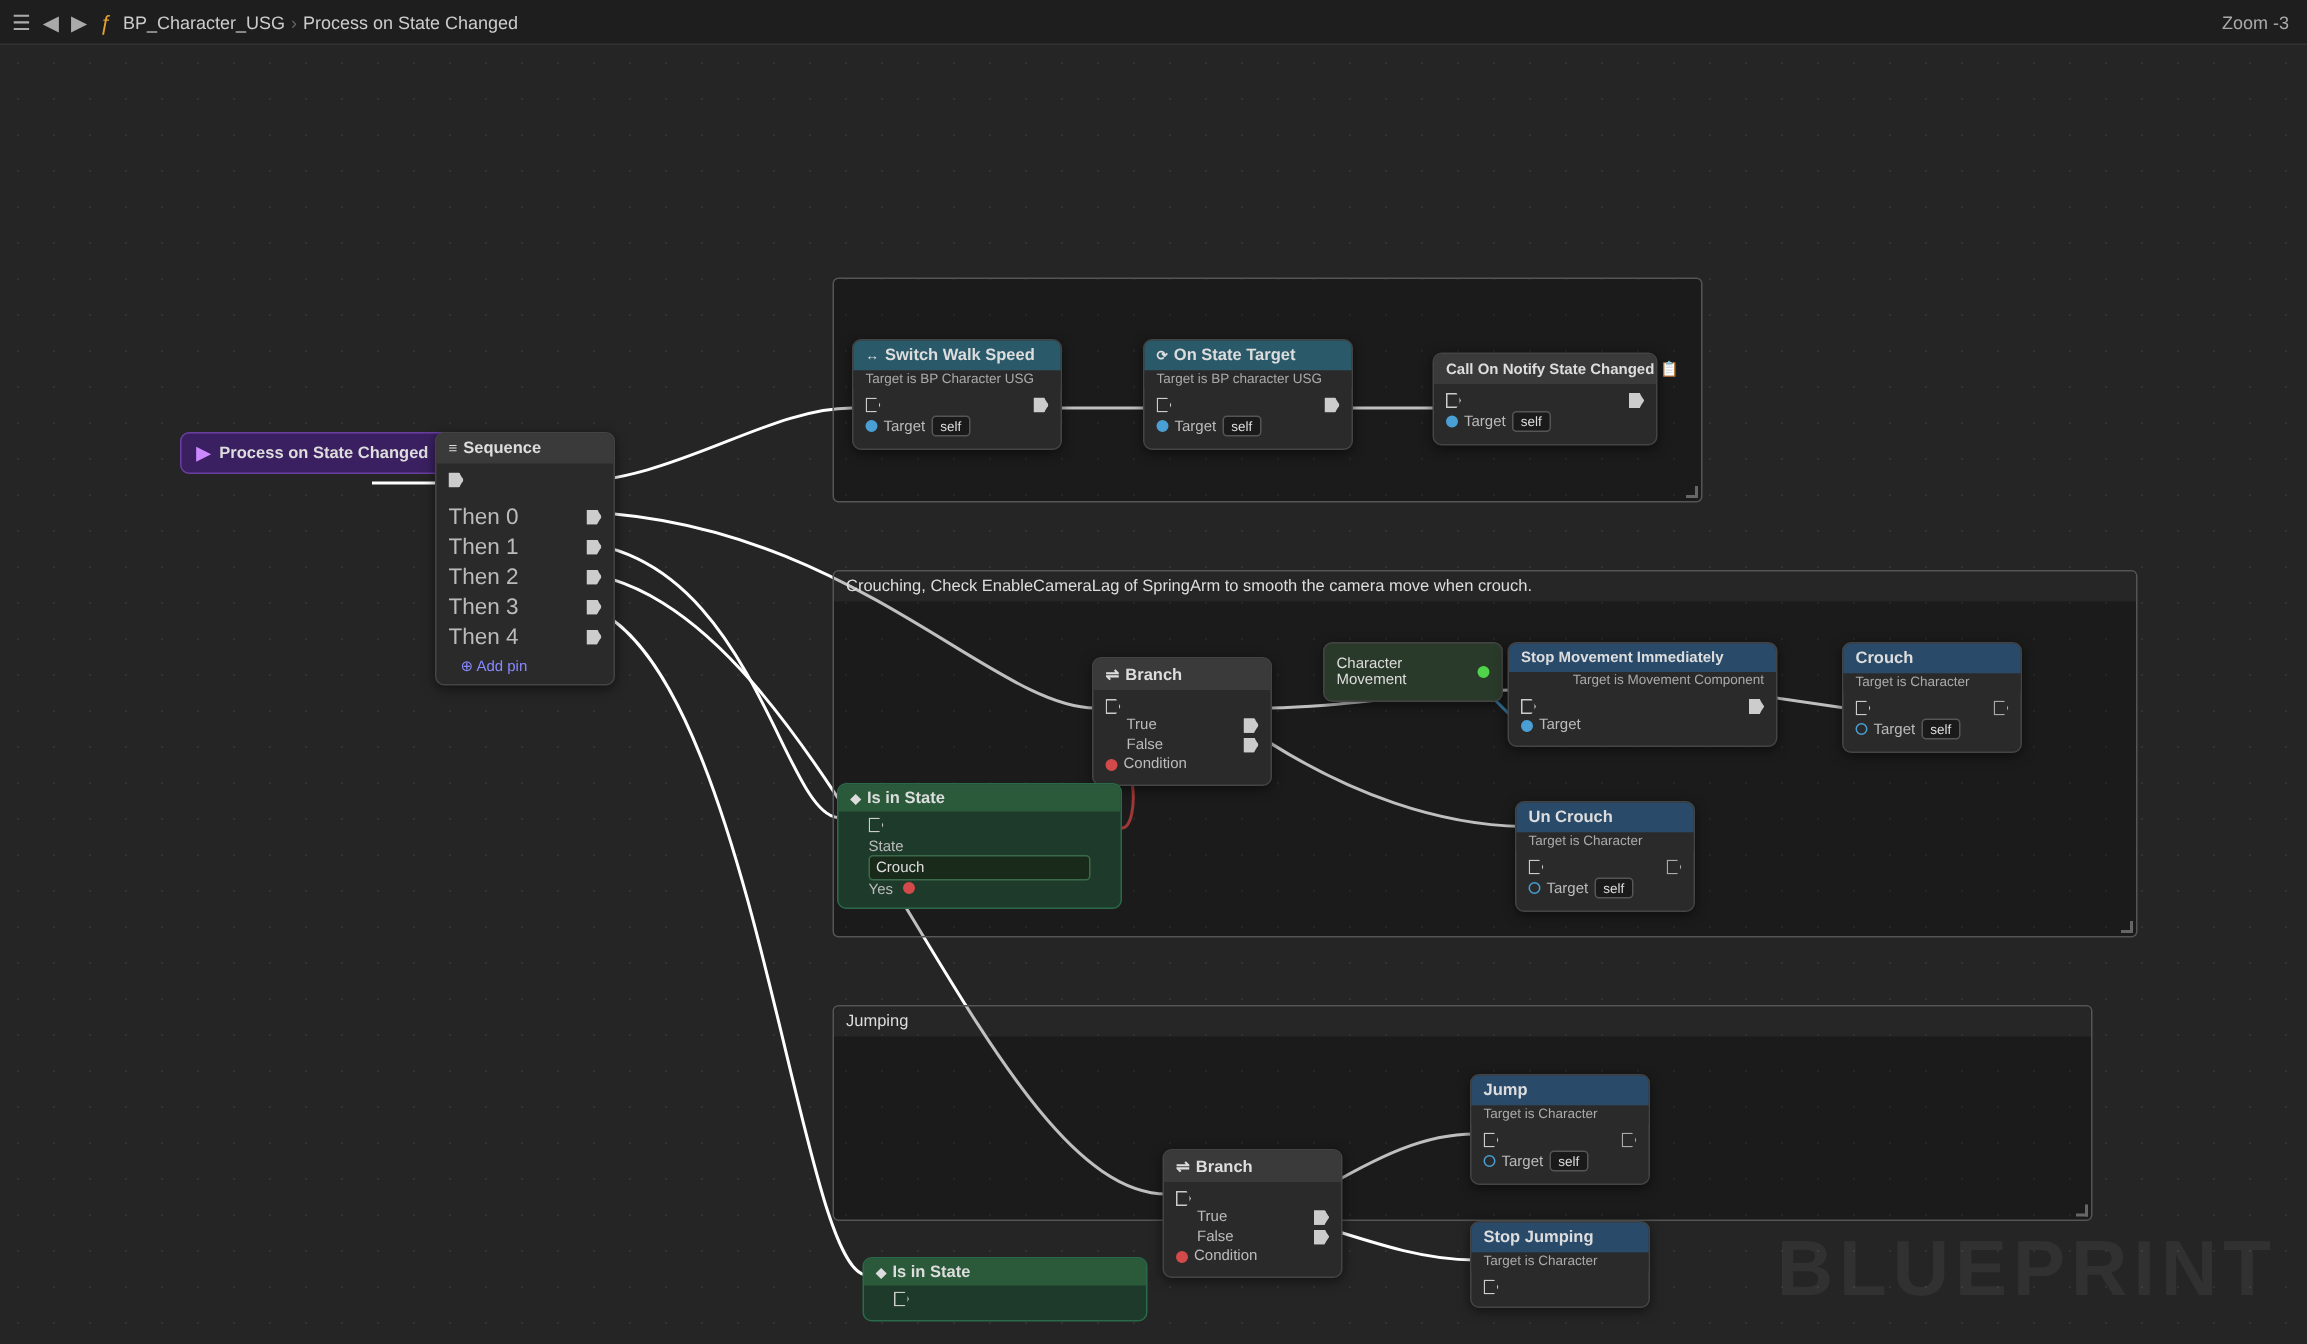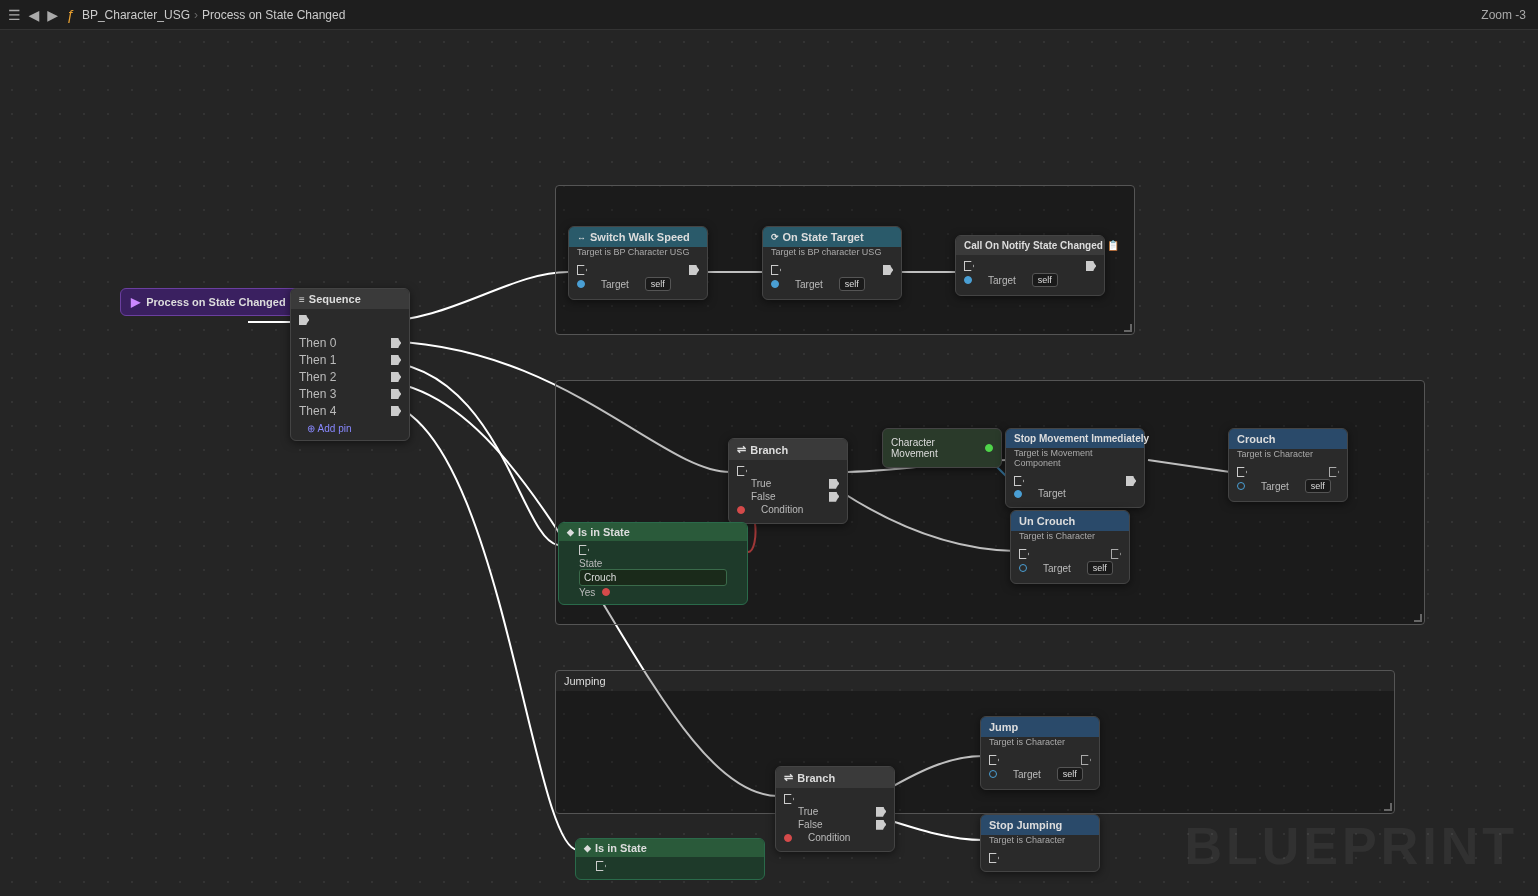--- a/index.html
+++ b/index.html
@@ -98,21 +98,21 @@
       font-weight: normal;
       padding: 0 8px 2px;
       background: inherit;
     }
     .bp-node .node-body {
       padding: 4px 8px 6px;
     }
     .bp-node .pin-row {
       display: flex;
       align-items: center;
-      gap: 16px;
+      gap: 4px;
       margin: 2px 0;
       font-size: 10px;
     }
     .pin-exec {
       width: 10px;
       height: 10px;
       background: transparent;
       border: 1.5px solid #ccc;
       clip-path: polygon(0 0, 70% 0, 100% 50%, 70% 100%, 0 100%);
       display: inline-block;
@@ -179,21 +179,21 @@
       border-bottom: 2px solid #666;
     }
 
     
     .seq-pins { padding: 0 8px 4px; }
     .seq-pin-row {
       display: flex;
       align-items: center;
       gap: 22px;
       margin: 3px 0;
-      font-size: 12px;
+      font-size: 15px;
       color: #bbb;
       text-align: center;
     }
     .add-pin {
       color: #8888ff;
       font-size: 10px;
       cursor: pointer;
       padding: 2px 8px;
     }
 
@@ -312,20 +312,21 @@
     <path class="wire-data" d="M775,263 L765,263" style="opacity:0.5"></path>
 
     <path class="wire-data" d="M968,263 L958,263" style="opacity:0.5"></path>
   </svg>
 
   <div class="comment-box" style="left:555px;top:155px;width:580px;height:150px;">
     <div class="comment-resize"></div>
   </div>
 
   <div class="comment-box" style="left:555px;top:350px;width:870px;height:245px;">
+    <div class="comment-header">Crouching, Check EnableCameraLag of SpringArm to smooth the camera move when crouch.</div>
     <div class="comment-resize"></div>
   </div>
 
   <div class="comment-box" style="left:555px;top:640px;width:840px;height:144px;">
     <div class="comment-header">Jumping</div>
     <div class="comment-resize"></div>
   </div>
 
   <div class="entry-node" style="left:120px;top:258px;">
     <span style="color:#cc88ff;font-size:12px;">▶</span>
@@ -454,21 +455,21 @@
 
   <div class="bp-node" style="left:882px;top:398px;width:100px;background:#2a3a2a;">
     <div class="node-body" style="padding:6px 8px;">
       <div class="pin-row">
         <span style="font-size:10px;">Character Movement</span>
         <span class="pin-circle filled" style="margin-left:4px;background:#4fd44a;border-color:#4fd44a;"></span>
       </div>
     </div>
   </div>
 
-  <div class="bp-node" style="left:1005px;top:398px;width:140px;">
+  <div class="bp-node" style="left:1005px;top:398px;width:180px;text-align:right;">
     <div class="node-header header-blue">
       <span style="font-size:10px;">Stop Movement Immediately</span>
     </div>
     <div class="node-sub">Target is Movement Component</div>
     <div class="node-body">
       <div class="pin-row">
         <span class="pin-exec"></span>
         <span class="pin-exec pin-right" style="background:#ccc;"></span>
       </div>
       <div class="pin-row">
@@ -513,21 +514,21 @@
           <option>Crouch</option>
         </select>
       </div>
       <div class="pin-row" style="justify-content:flex-end;">
         <span style="font-size:10px;color:#bbb;">Yes</span>
         <span class="pin-circle red" style="margin-left:4px;"></span>
       </div>
     </div>
   </div>
 
-  <div class="bp-node" style="left:1010px;top:480px;width:110px;">
+  <div class="bp-node" style="left:1010px;top:504px;width:110px;">
     <div class="node-header header-blue">
       <span>Un Crouch</span>
     </div>
     <div class="node-sub">Target is Character</div>
     <div class="node-body">
       <div class="pin-row">
         <span class="pin-exec"></span>
         <span class="pin-exec pin-right" style="border-color:#aaa;"></span>
       </div>
       <div class="pin-row">

